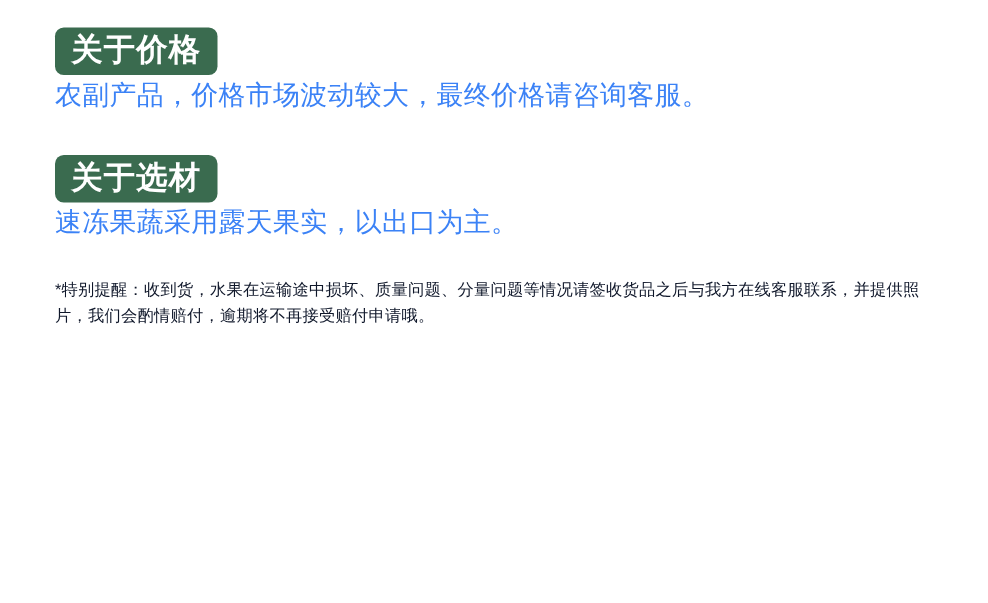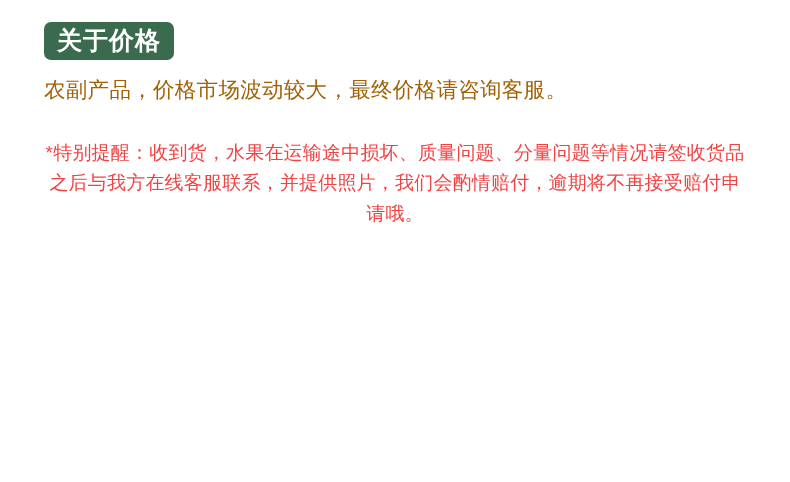--- a/index.html
+++ b/index.html
@@ -31,46 +31,48 @@
     font-size: 25px;
     font-weight: bold;
     letter-spacing: 1px;
     padding: 5px 13px 7px 13px;
     border-radius: 7px;
     line-height: 1.05;
   }
   .body-text {
     font-size: 21.5px;
     line-height: 1.55;
-    color: #a16207;
-    margin-top: 14px;
+    color: #3b82f6;
     letter-spacing: 0.3px;
   }
   .sec-price { margin-bottom: 30px; }
   .sec-ship  { margin-bottom: 30px; }
   .sec-mat   { margin-bottom: 20px; }
 
   .notice {
     margin-top: 26px;
-    font-size: 19px;
+    font-size: 13px;
     line-height: 1.62;
-    color: #ef4444;
+    color: #0f172a;
     letter-spacing: 0.2px;
-    text-align: center;
   }
 </style>
 </head>
 <body>
 
 <div class="page">
 
   <div class="section sec-price">
     <span class="badge">关于价格</span>
     <div class="body-text">农副产品，价格市场波动较大，最终价格请咨询客服。</div>
   </div>
 
   <div class="section sec-ship">
   </div>
 
+  <div class="section sec-mat">
+    <span class="badge">关于选材</span>
+    <div class="body-text">速冻果蔬采用露天果实，以出口为主。</div>
+  </div>
 
   <div class="notice">*特别提醒：收到货，水果在运输途中损坏、质量问题、分量问题等情况请签收货品之后与我方在线客服联系，并提供照片，我们会酌情赔付，逾期将不再接受赔付申请哦。</div>
 
 </div>
 
 </body></html>

